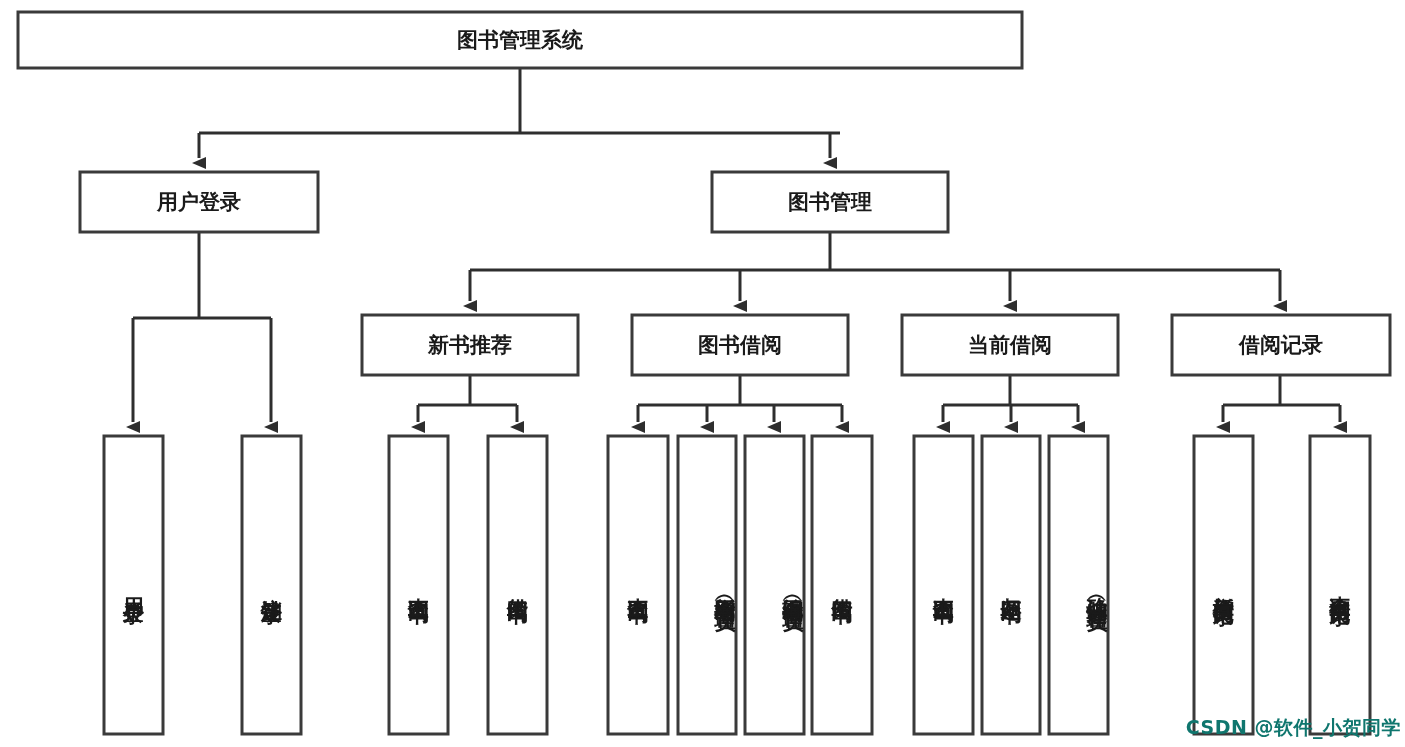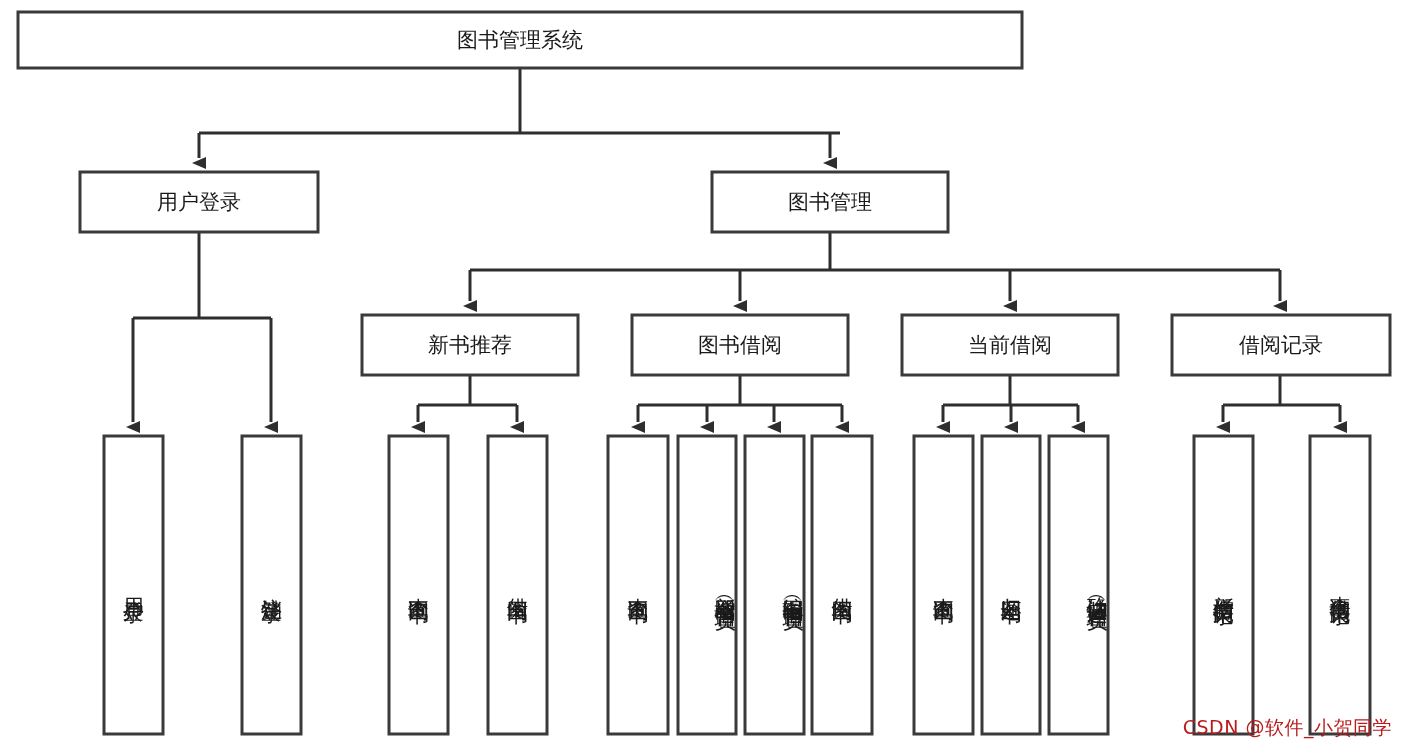--- a/index.html
+++ b/index.html
@@ -13,20 +13,21 @@
     font-family: "DejaVu Sans", "Liberation Sans", sans-serif;
     position: relative;
     overflow: hidden;
   }
   #diagram-root {
     position: absolute;
     left: 0;
     top: 0;
     width: 1405px;
     height: 747px;
+    font-weight: bold;
   }
   svg.flow {
     display: block;
     width: 1405px;
     height: 747px;
   }
   .node-box {
     fill: #ffffff;
     stroke: #3a3a3a;
     stroke-width: 3;
@@ -56,25 +57,25 @@
     font-size: 21px;
     line-height: 1.05;
     letter-spacing: 2px;
     color: #1a1a1a;
     white-space: nowrap;
     text-align: center;
     pointer-events: none;
   }
   #watermark {
     position: absolute;
-    right: 13px;
+    right: 4px;
     bottom: 6px;
     font-family: "DejaVu Sans", "Liberation Sans", sans-serif;
     font-size: 19px;
-    color: #b91c1c;
+    color: #0f766e;
     letter-spacing: 0.5px;
     white-space: nowrap;
   }
 </style>
 </head>
 <body>
 
 <div id="diagram-root">
 
   <svg class="flow" viewBox="0 0 1405 747" xmlns="http://www.w3.org/2000/svg">

